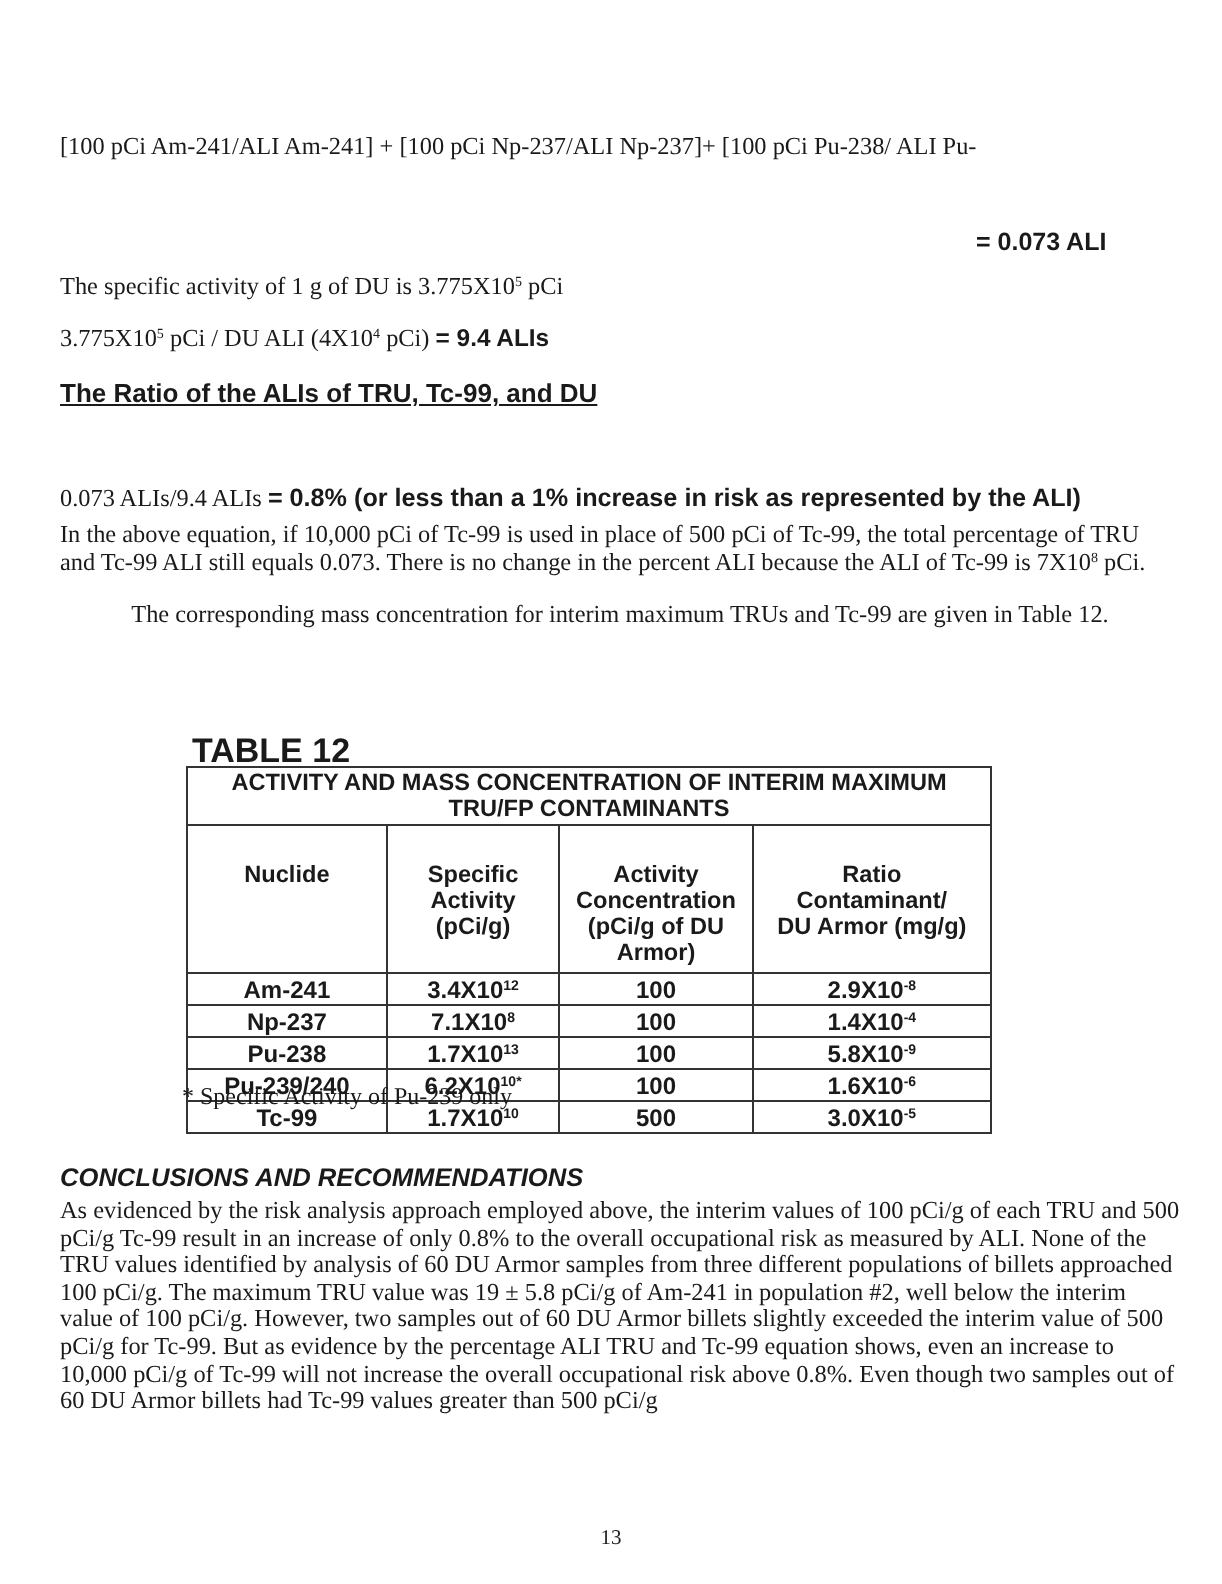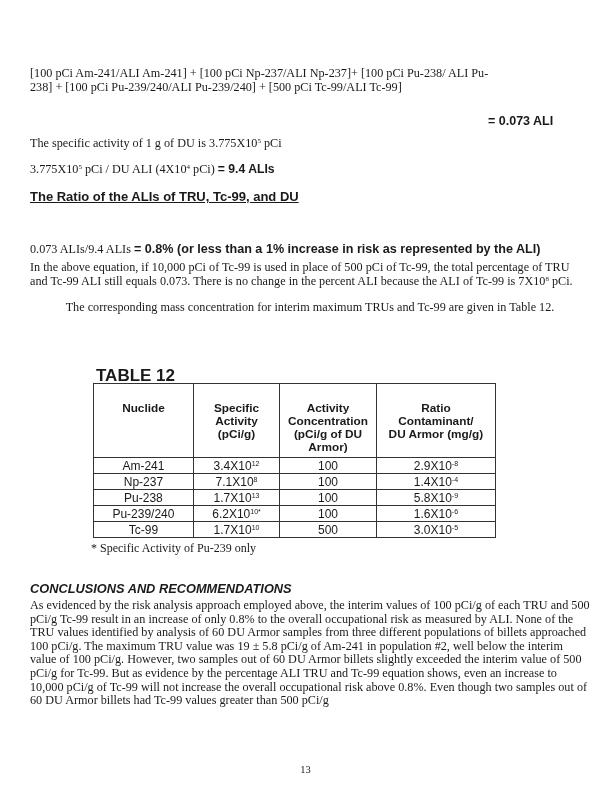--- a/index.html
+++ b/index.html
@@ -22,52 +22,57 @@
     #mass-para { top: 301px; text-align: center; }
 
     #table-title { top: 366px; left: 96px; width: 402px; text-align: left; font-size: 17px; }
     table.t12 {
       position: absolute; top: 383px; left: 93px; width: 403px;
       border-collapse: collapse; font-family: "Liberation Sans", sans-serif;
     }
     table.t12 td, table.t12 th { border: 1px solid #333; padding: 0; text-align: center; }
     table.t12 th.caption-cell { font-size: 11.8px; line-height: 13px; height: 28px; font-weight: bold; }
     table.t12 th.col-h { font-size: 11.8px; line-height: 13px; vertical-align: top; height: 55px; padding-top: 18px; font-weight: bold; }
-    table.t12 td { font-size: 12px; line-height: 14px; height: 15px; }
+    table.t12 td { font-size: 12px; line-height: 14px; height: 15px; font-weight: bold; }
     .c1 { width: 100px; } .c2 { width: 86px; } .c3 { width: 96px; } .c4 { width: 119px; }
     #table-footnote { top: 542px; left: 91px; font-size: 12px; }
 
     #concl-heading { top: 571px; font-size: 12.8px; font-style: italic; font-weight: bold; margin-top: 10px; }
     #concl-para { top: 599px; }
     #page-number { top: 763px; left: 0; width: 611px; text-align: center; font-size: 10.5px; }
   </style>
 </head>
 <body>
 
 <div id="eq-block" class="abs para serif">
   <div>[100 pCi Am-241/ALI Am-241] + [100 pCi Np-237/ALI Np-237]+ [100 pCi Pu-238/ ALI Pu-</div>
-  <div>238] + [100 pCi Pu-239/240/ALI Pu-239/240] + [500 pCi Tc-99/ALI Tc-99]</div>
 </div>
 <div id="eq-result" class="abs bold-sans">= 0.073 ALI</div>
 
 <div id="spec-activity" class="abs para serif"><span>The specific activity of 1 g of DU is 3.775X10</span><sup>5</sup><span> pCi</span></div>
 
 <div id="du-ali" class="abs para serif"><span>3.775X10</span><sup>5</sup><span> pCi / DU ALI (4X10</span><sup>4</sup><span> pCi) </span><span class="bold-sans">= 9.4 ALIs</span></div>
 
 <div id="ratio-heading" class="abs para sans">The Ratio of the ALIs of TRU, Tc-99, and DU</div>
 
 <div id="ratio-eq" class="abs para serif"><span>0.073 ALIs/9.4 ALIs </span><span class="bold-sans emph">= 0.8% (or less than a 1% increase in risk as represented by the ALI)</span></div>
 
 <div id="tc-para" class="abs para serif"><span>In the above equation, if 10,000 pCi of Tc-99 is used in place of 500 pCi of Tc-99, the total percentage of TRU and Tc-99 ALI still equals 0.073.  There is no change in the percent ALI because the ALI of Tc-99 is 7X10</span><sup>8</sup><span> pCi.</span></div>
 
 <div id="mass-para" class="abs para serif">The corresponding mass concentration for interim maximum TRUs and Tc-99 are given in Table 12.</div>
 
 <div id="table-title" class="abs bold-sans">TABLE 12</div>
 <table class="t12">
   <tbody>
+      <tr>
+    <th class="caption-cell" colspan="4">
+      <div>ACTIVITY AND MASS CONCENTRATION OF INTERIM MAXIMUM</div>
+      <div>TRU/FP CONTAMINANTS</div>
+    </th>
+  </tr>
   <tr>
     <th class="col-h c1">
       <div>Nuclide</div>
     </th>
     <th class="col-h c2">
       <div>Specific</div>
       <div>Activity</div>
       <div>(pCi/g)</div>
     </th>
     <th class="col-h c3">

